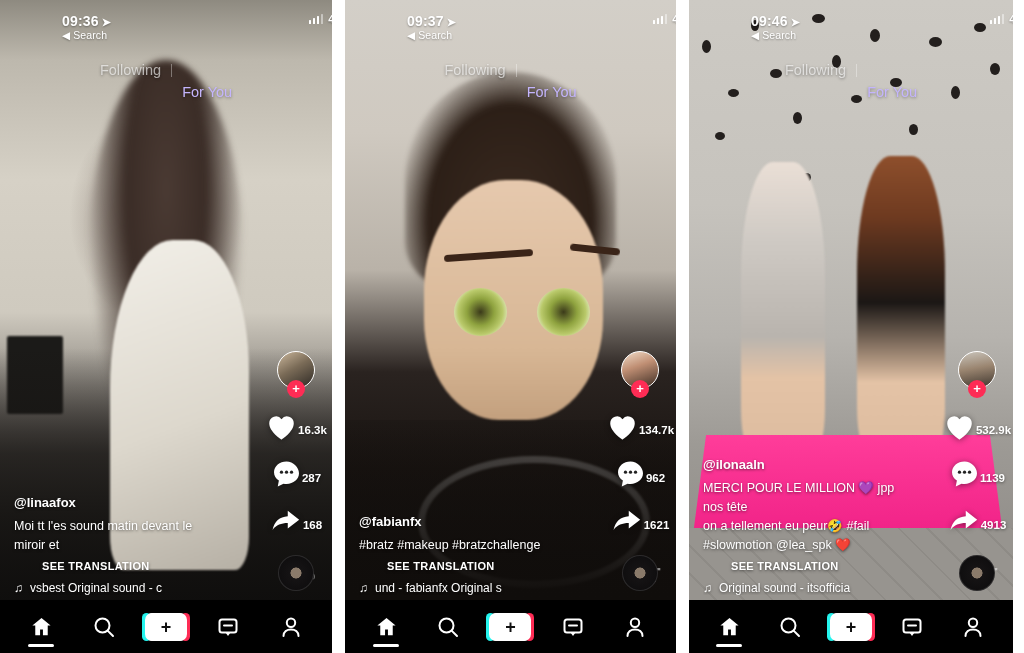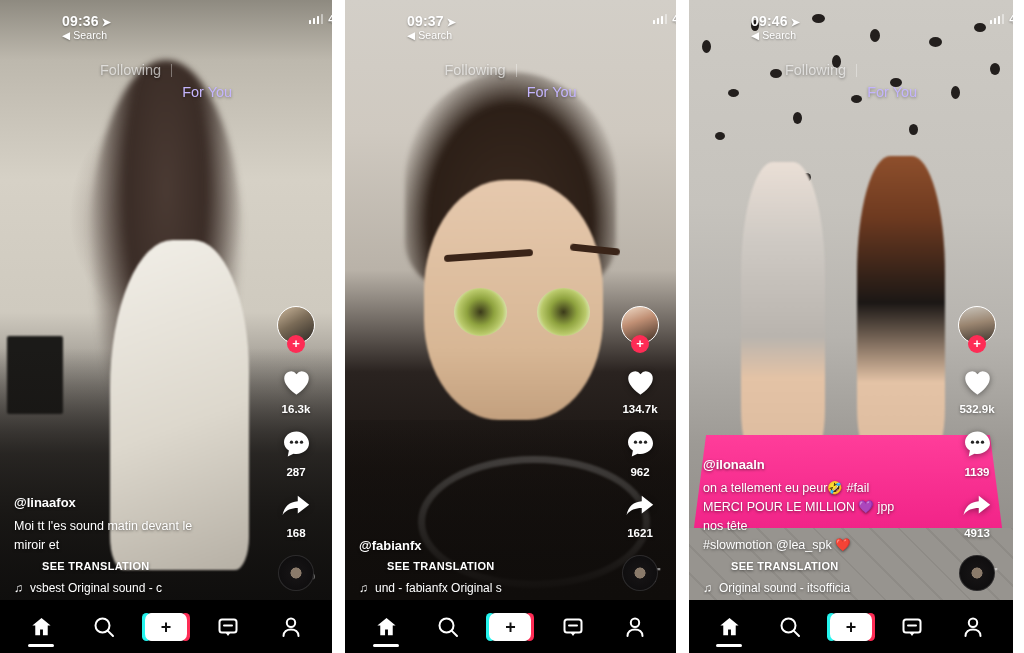--- a/index.html
+++ b/index.html
@@ -171,21 +171,21 @@
     background: linear-gradient(150deg,#cbb79c,#7a6b57 45%,#2b2723);
   }
   .avatar.a2 { background: linear-gradient(160deg,#f0dcc8 0%,#c08f74 40%,#3a2b22 100%); }
   .avatar.a3 { background: linear-gradient(170deg,#c9c4bb 0%,#9a8570 45%,#3b332c 100%); }
   .plusbadge {
     position:absolute; left:50%; transform:translateX(-50%); bottom:-9px;
     width:18px; height:18px; border-radius:50%;
     background:#fe2c55; color:#fff; font-size:13px; font-weight:bold;
     line-height:17px; text-align:center;
   }
-  .act { display:flex; flex-direction:column; align-items:center; margin-bottom:14px; }
+  .act { display:flex; flex-direction:row; align-items:center; margin-bottom:14px; }
   .act .glyph { filter: drop-shadow(0 1px 3px rgba(0,0,0,.45)); }
   .act .count {
     color:#fff; font-size:11.5px; font-weight:bold; margin-top:3px;
     text-shadow: 0 1px 3px rgba(0,0,0,.5);
   }
   .disc {
     width:36px; height:36px; border-radius:50%;
     background: radial-gradient(circle at 50% 50%, #8a7a6a 0 22%, #151314 24%, #0c0b0c 100%);
     border:1px solid rgba(255,255,255,.12);
     margin-top:2px;
@@ -437,20 +437,21 @@
         </span>
         <span class="count">1621</span>
       </div>
       <div class="disc"></div>
     </div>
 
     <div class="watermark">♪ T</div>
 
     <div class="caption">
       <div class="cap-user">@fabianfx</div>
+      <div class="cap-line">#bratz #makeup #bratzchallenge</div>
       <div class="cap-trans">SEE TRANSLATION</div>
       <div class="cap-sound">
         <span class="note">♫</span>
         <span>und - fabianfx    Original s</span>
       </div>
     </div>
 
     <div class="navbar">
       <div class="navitem">
         <svg width="25" height="23" viewBox="0 0 24 24">
@@ -576,22 +577,22 @@
         </span>
         <span class="count">4913</span>
       </div>
       <div class="disc"></div>
     </div>
 
     <div class="watermark">♪ T</div>
 
     <div class="caption">
       <div class="cap-user">@ilonaaln</div>
+      <div class="cap-line">MERCI POUR LE MILLION 💜 jpp nos tête</div>
       <div class="cap-line">on a tellement eu peur🤣 #fail</div>
-      <div class="cap-line">MERCI POUR LE MILLION 💜 jpp nos tête</div>
       <div class="cap-line">#slowmotion @lea_spk ❤️</div>
       <div class="cap-trans">SEE TRANSLATION</div>
       <div class="cap-sound">
         <span class="note">♫</span>
         <span>Original sound - itsofficia</span>
       </div>
     </div>
 
     <div class="navbar">
       <div class="navitem">

